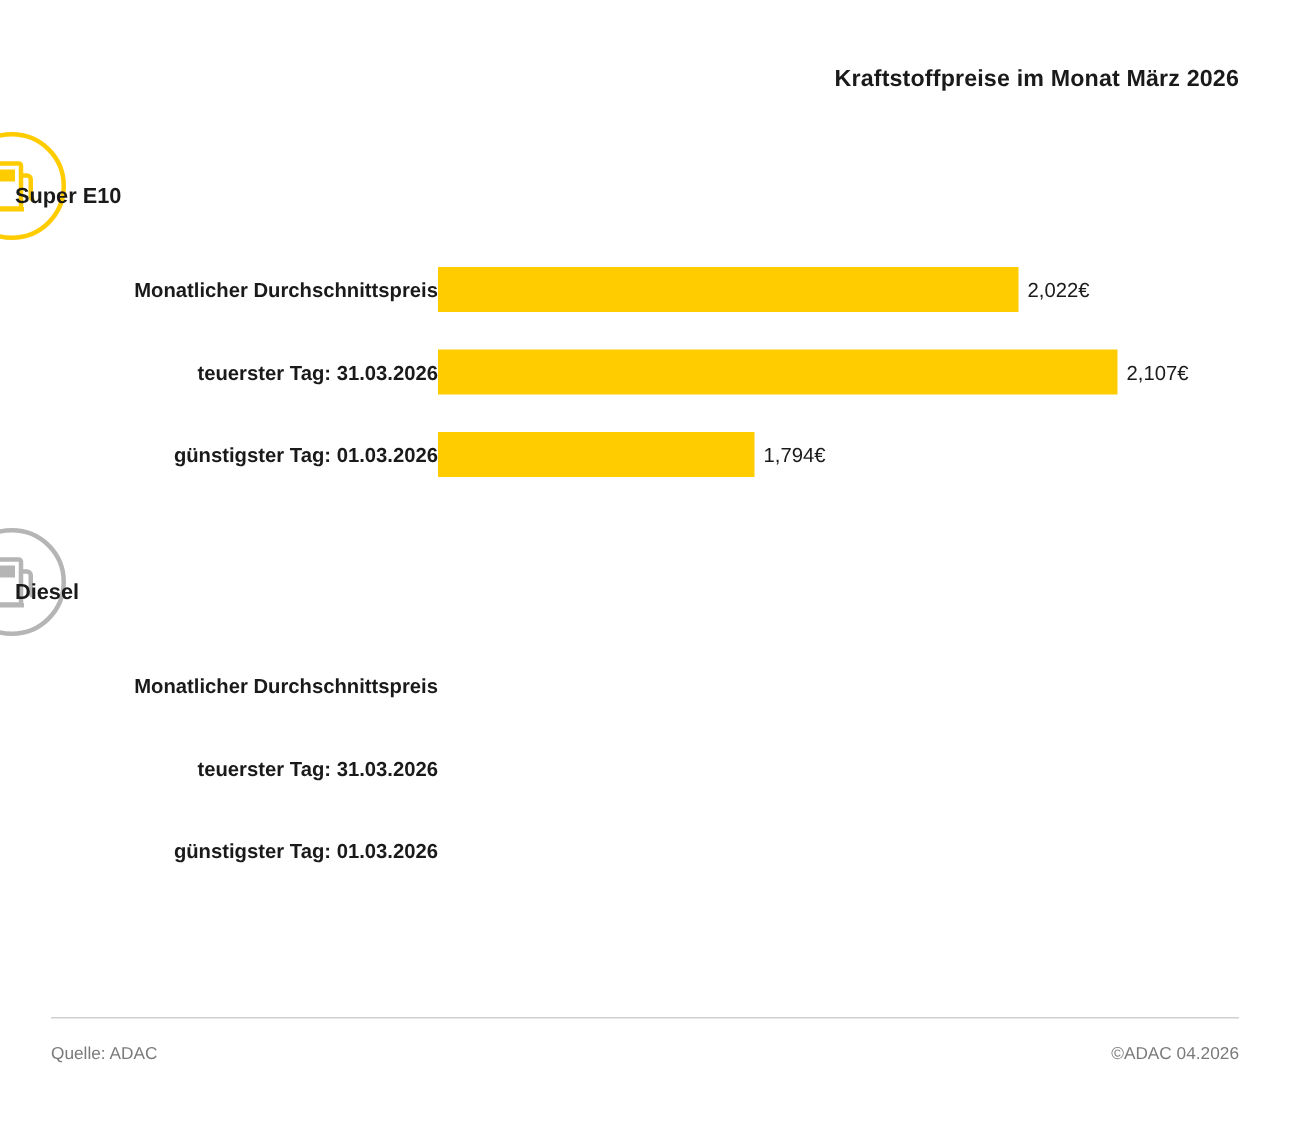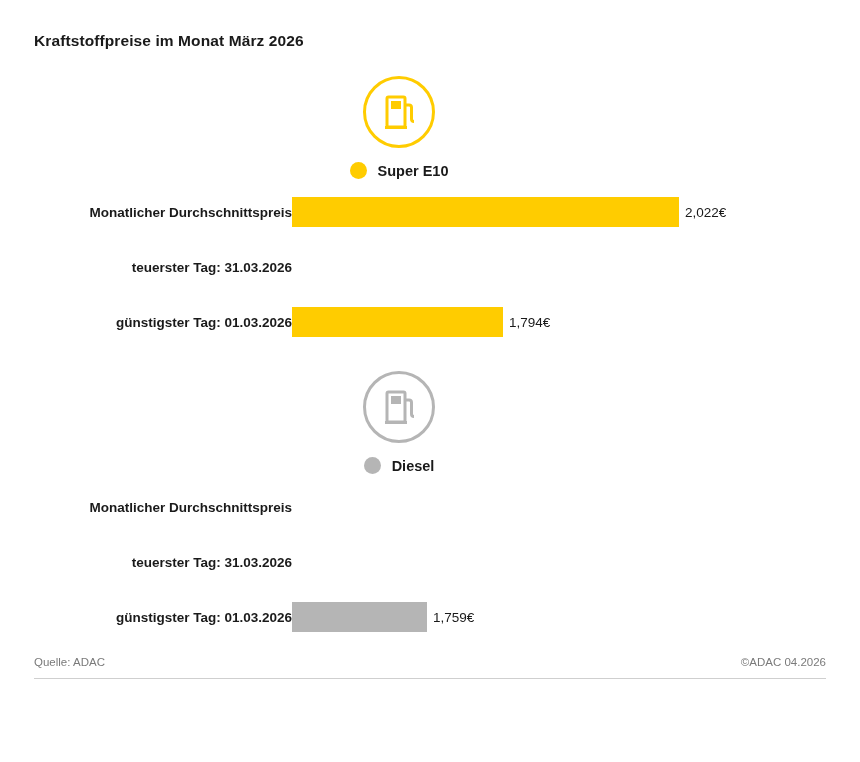--- a/index.html
+++ b/index.html
@@ -18,31 +18,32 @@
     position: relative;
     width: 860px;
     height: 762px;
     box-sizing: border-box;
     padding: 0 34px;
   }
   .title {
     font-size: 15.5px;
     font-weight: bold;
     color: #1a1a1a;
-    padding-top: 32px;
+    padding-top: 44px;
     letter-spacing: 0.1px;
+    text-align: right;
   }
 
   
   .group {
     margin-top: 26px;
   }
   .group-header {
     display: flex;
-    flex-direction: column;
+    flex-direction: row;
     align-items: center;
   }
   .fuel-circle {
     width: 72px;
     height: 72px;
     border-radius: 50%;
     border: 3px solid #ffcc00;
     display: flex;
     align-items: center;
     justify-content: center;
@@ -123,21 +124,21 @@
     left: 34px;
     right: 34px;
     top: 678px;
     height: 1px;
     background: #cfcfcf;
   }
   .footer {
     position: absolute;
     left: 34px;
     right: 34px;
-    top: 656px;
+    top: 697px;
     display: flex;
     justify-content: space-between;
     font-size: 11.5px;
     color: #7a7a7a;
   }
 </style>
 </head>
 <body>
 
 <div class="page">
@@ -163,20 +164,24 @@
     <div class="rows">
       <div class="row">
         <div class="row-label">Monatlicher Durchschnittspreis</div>
         <div class="bar-area">
           <div class="bar" style="width:387px"></div>
           <div class="bar-value">2,022€</div>
         </div>
       </div>
       <div class="row">
         <div class="row-label">teuerster Tag: 31.03.2026</div>
+        <div class="bar-area">
+          <div class="bar" style="width:453px"></div>
+          <div class="bar-value">2,107€</div>
+        </div>
       </div>
       <div class="row">
         <div class="row-label">günstigster Tag: 01.03.2026</div>
         <div class="bar-area">
           <div class="bar" style="width:211px"></div>
           <div class="bar-value">1,794€</div>
         </div>
       </div>
     </div>
   </div>
@@ -199,24 +204,20 @@
 
     <div class="rows">
       <div class="row">
         <div class="row-label">Monatlicher Durchschnittspreis</div>
       </div>
       <div class="row">
         <div class="row-label">teuerster Tag: 31.03.2026</div>
       </div>
       <div class="row">
         <div class="row-label">günstigster Tag: 01.03.2026</div>
-        <div class="bar-area">
-          <div class="bar diesel" style="width:135px"></div>
-          <div class="bar-value">1,759€</div>
-        </div>
       </div>
     </div>
   </div>
 
   <div class="divider"></div>
   <div class="footer">
     <span>Quelle: ADAC</span>
     <span>©ADAC 04.2026</span>
   </div>
 

